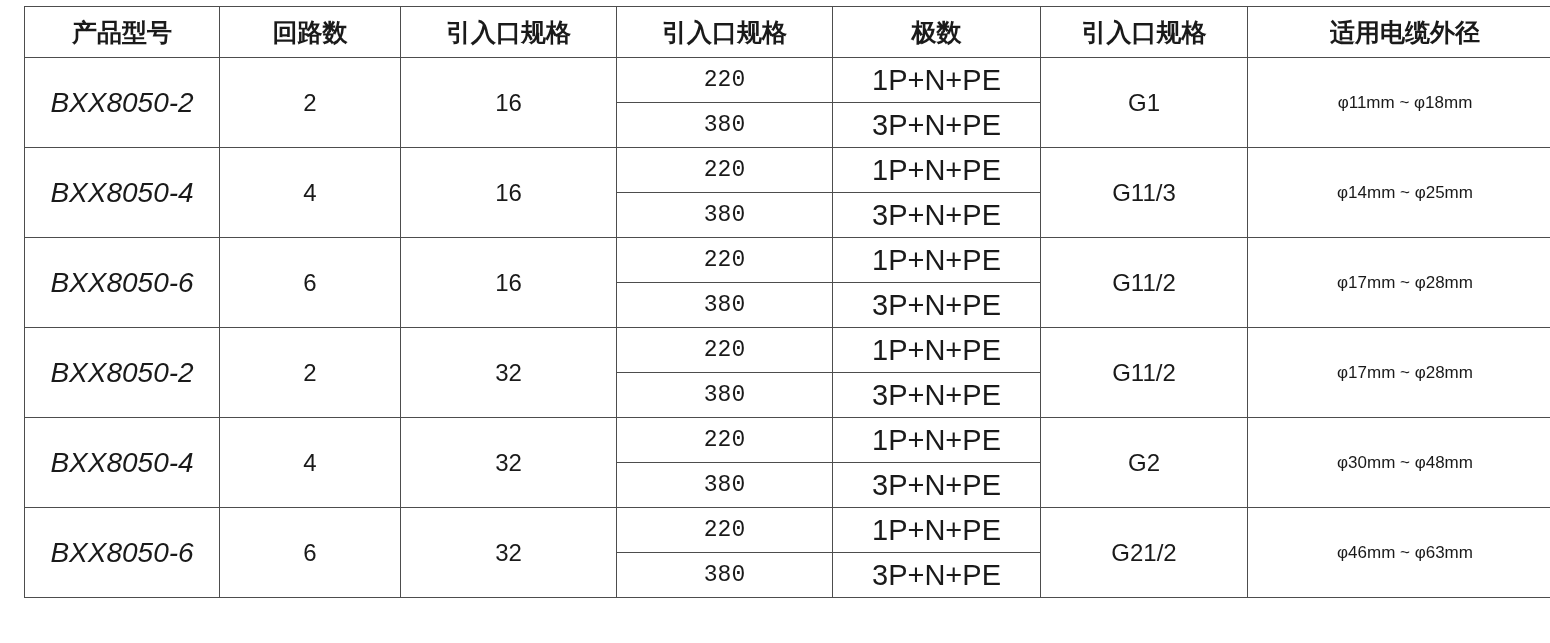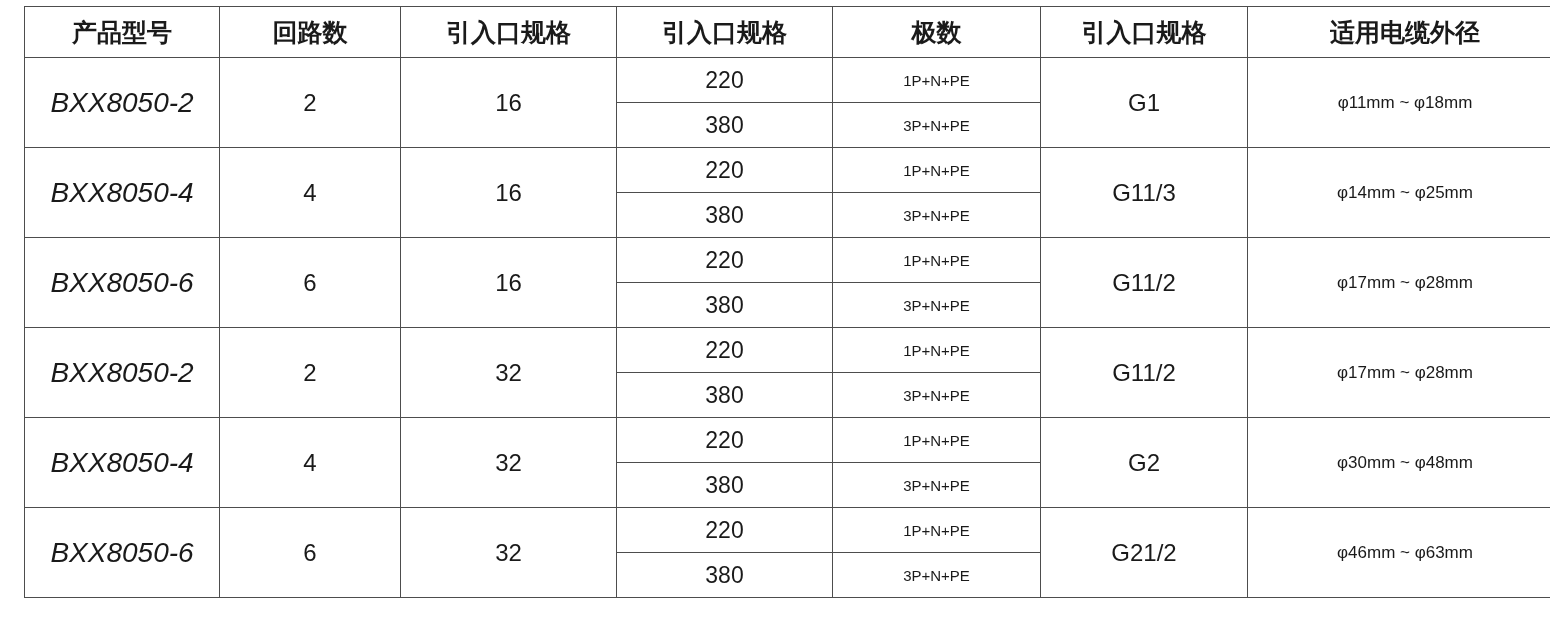--- a/index.html
+++ b/index.html
@@ -46,24 +46,25 @@
     height: 88px;
     font-size: 28px;
     font-style: italic;
   }
   .cell-plain {
     font-size: 24px;
   }
   .cell-sub {
     height: 44px;
     font-size: 23px;
+    font-family: Liberation Mono, monospace;
   }
   .cell-pole {
     height: 44px;
-    font-size: 15px;
+    font-size: 29px;
   }
   .cell-inlet {
     font-size: 24px;
   }
   .cell-dia {
     font-size: 17px;
   }
 </style>
 </head>
 <body>

